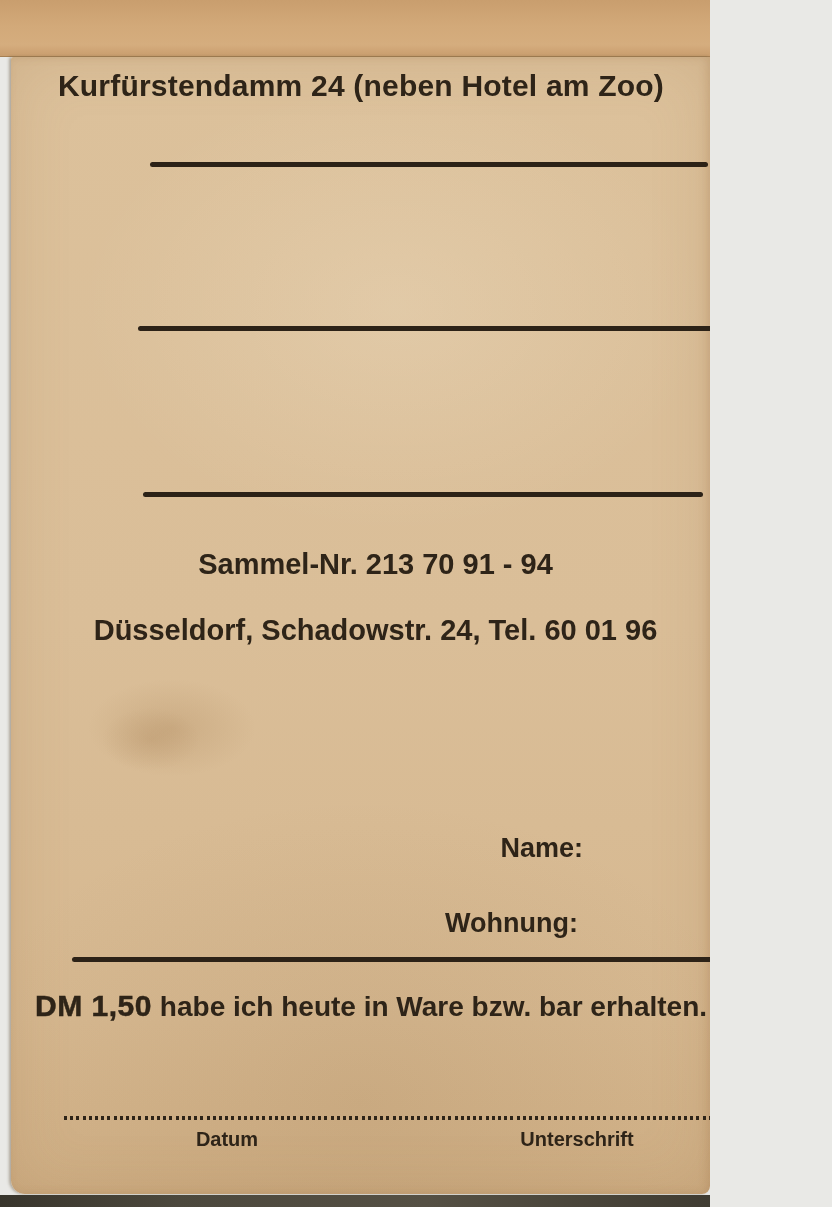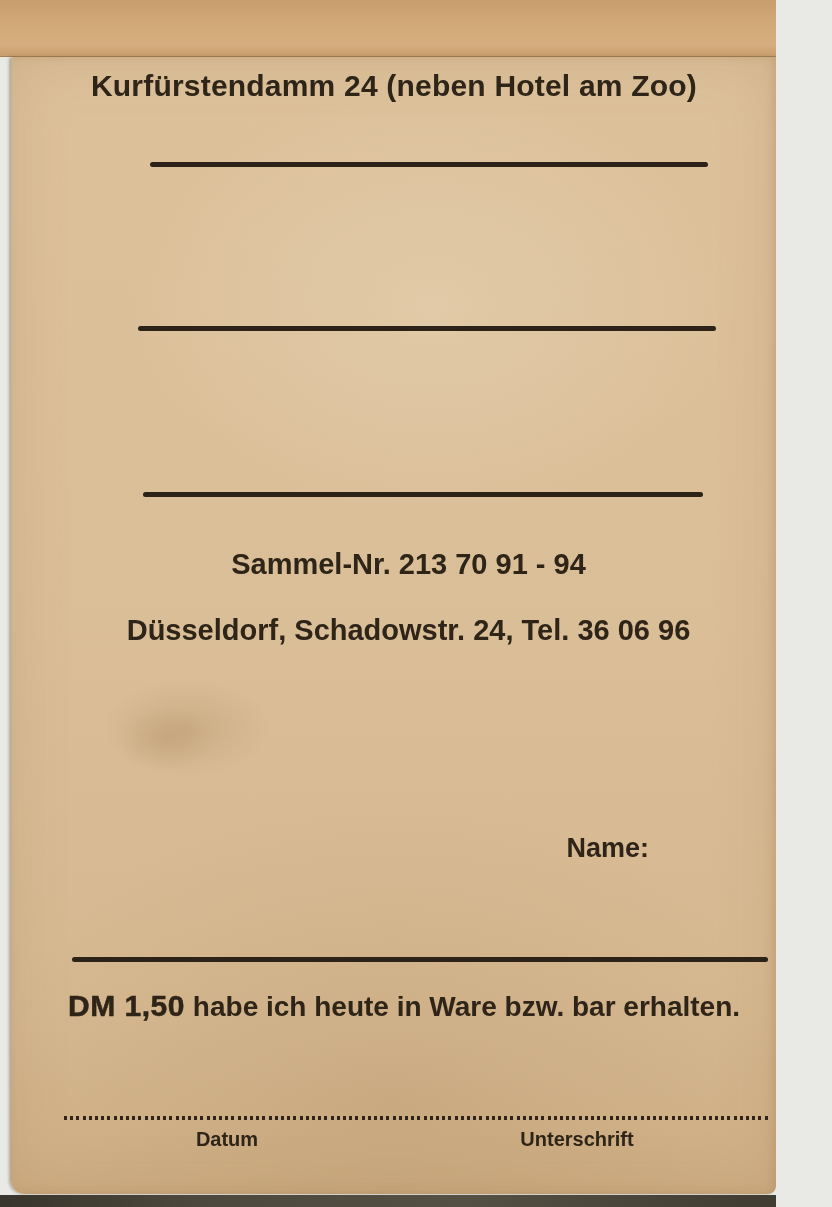--- a/index.html
+++ b/index.html
@@ -1,18 +1,18 @@
 <!DOCTYPE html>
 <html><head>
 <meta charset="utf-8">
 <style>
   html, body { margin: 0; padding: 0; background: #e9e9e6; }
   .scan {
     position: relative;
-    width: 776px;
+    width: 710px;
     height: 1207px;
     background: #e9e9e6;
     overflow: hidden;
     font-family: "Liberation Sans", sans-serif;
     color: #2b2118;
   }
   
   .top-band {
     position: absolute;
     top: 0; left: 0; right: 0;
@@ -139,28 +139,29 @@
   <div class="rule" style="top:162px; left:150px; width:558px"></div>
 
 
   <div class="rule" style="top:326px; left:138px; width:578px"></div>
 
 
   <div class="rule" style="top:492px; left:143px; width:560px"></div>
 
   <div class="centered contact" style="top:547px">Sammel-Nr. 213 70 91 - 94</div>
 
-  <div class="centered contact" style="top:613px">Düsseldorf, Schadowstr. 24, Tel. 36 06 96</div>
+  <div class="centered contact" style="top:613px">Düsseldorf, Schadowstr. 24, Tel. 60 01 96</div>
 
   <div class="field-row" style="top:832px; left:146px; right:127px">
     <span class="field-label">Name:</span>
     <span class="dotted-leader"></span>
   </div>
 
   <div class="field-row" style="top:907px; left:146px; right:132px">
+    <span class="field-label">Wohnung:</span>
     <span class="dotted-leader"></span>
   </div>
 
   <div class="rule" style="top:957px; left:72px; width:696px"></div>
 
   <div class="receipt-line" style="top:989px">
     <span class="receipt-amount">DM 1,50</span><span>habe ich heute in Ware bzw. bar erhalten.</span>
   </div>
 
   <div class="sig-dotted"></div>

